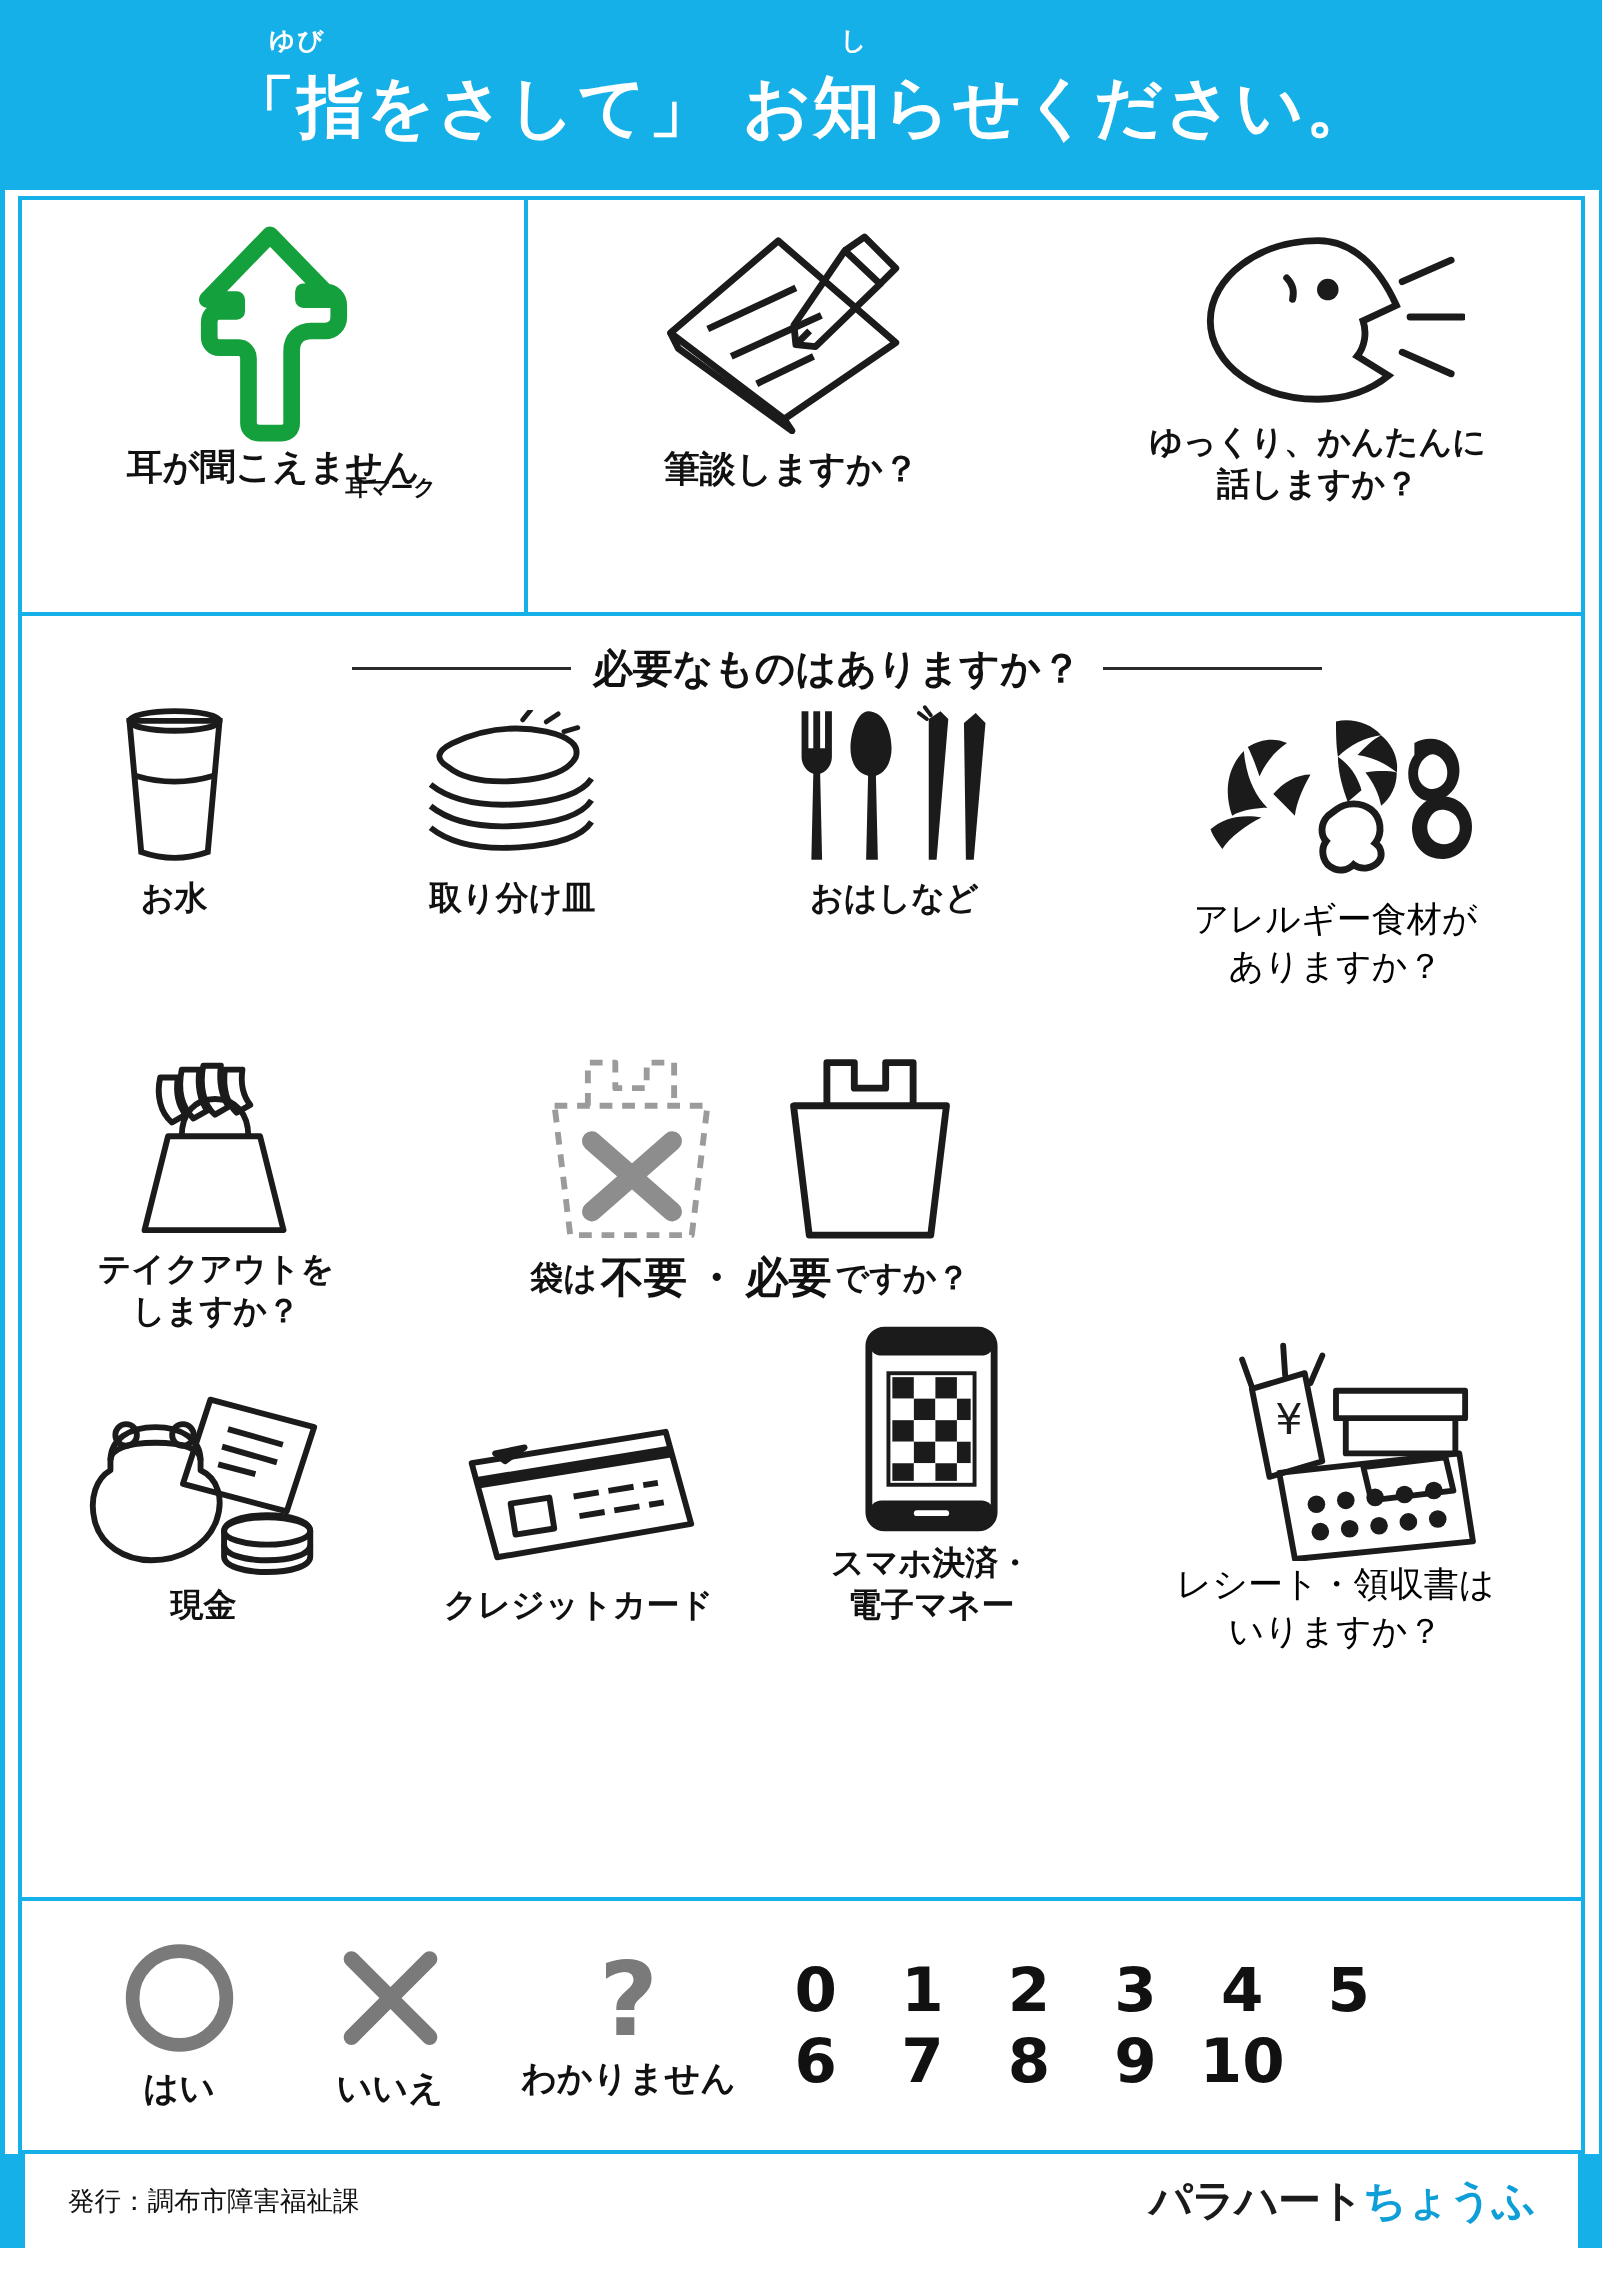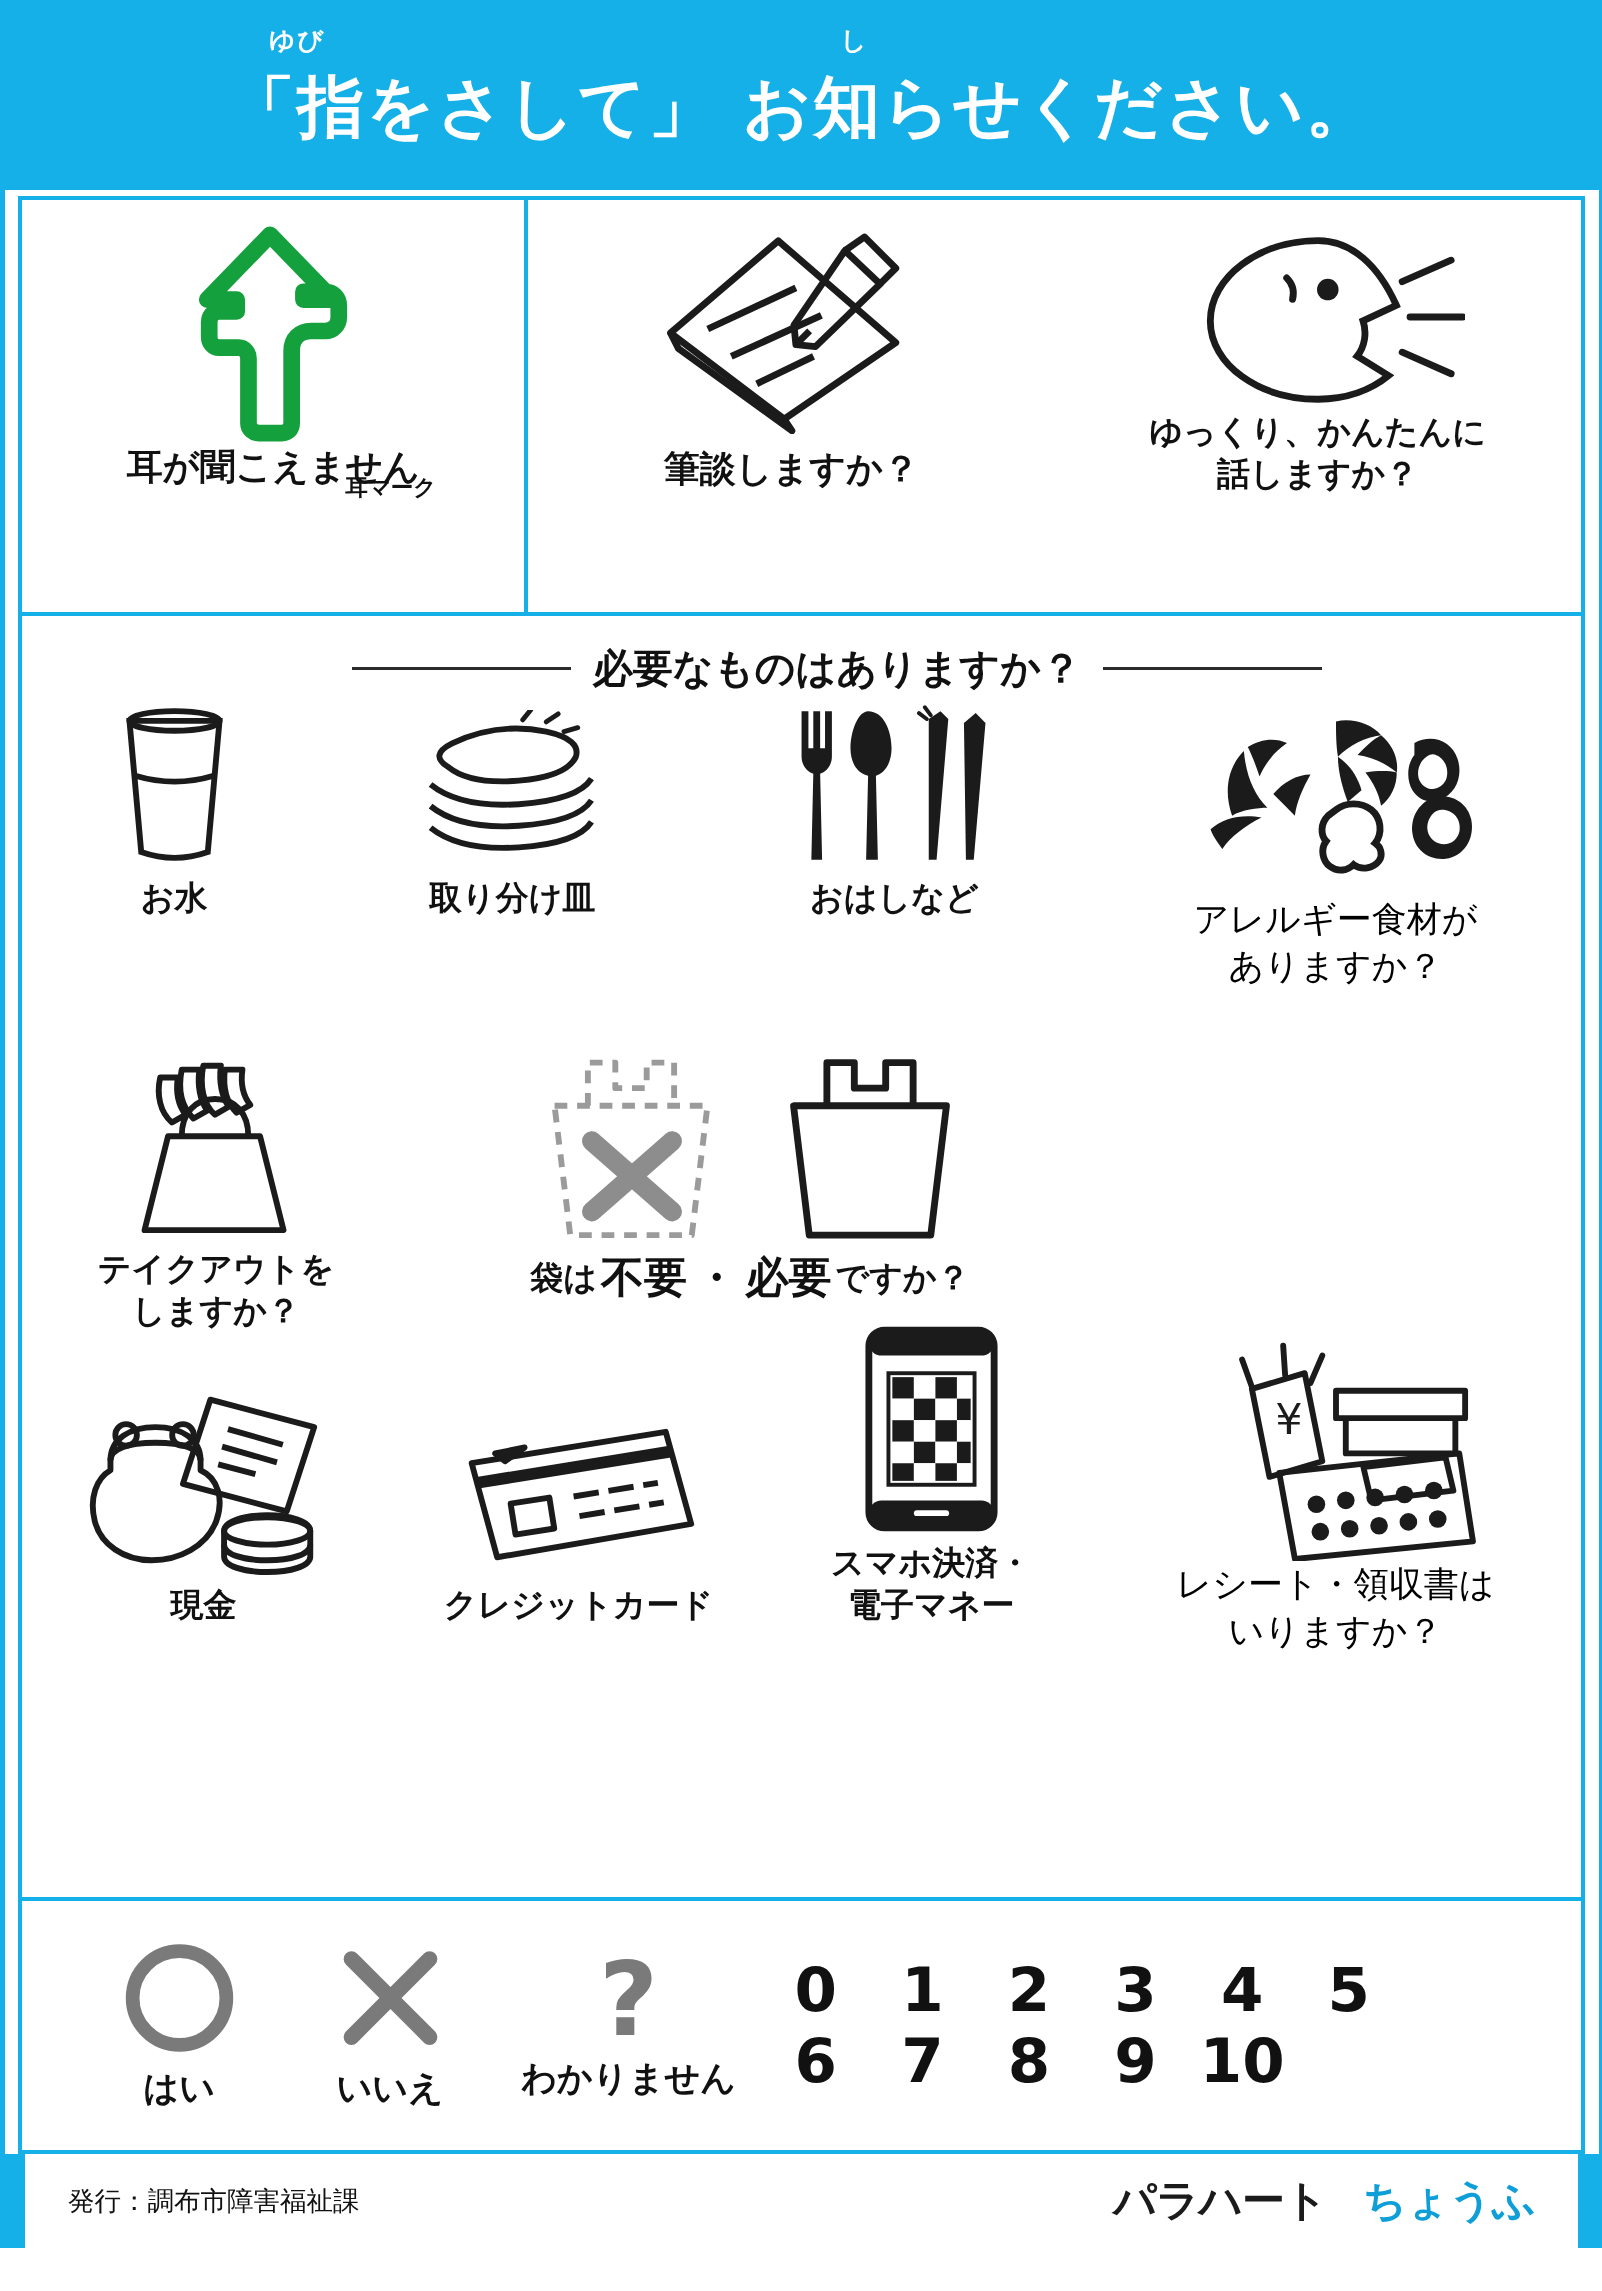--- a/index.html
+++ b/index.html
@@ -151,21 +151,21 @@
   
   .footer{
     height:94px;flex:none;
     background:#ffffff;
     display:flex;align-items:center;justify-content:space-between;
     padding:0 43px 0 43px;box-sizing:border-box;
   }
   .pub{font-size:26.5px;color:#111;}
   .logo{
     font-size:43px;font-weight:bold;color:#0f9fd8;letter-spacing:-1px;
-    display:flex;align-items:baseline;gap:36px;
+    display:flex;align-items:baseline;
   }
   .logo .dark{color:#1b1b1b;}
   svg{display:block;}
 </style>
 </head>
 <body>
 
 <div class="poster">
 
   <div class="header">
@@ -225,21 +225,21 @@
                 <path d="M150 18 C90 18 40 55 40 100 C40 145 90 180 150 180 C180 180 205 170 222 156 L190 136
                          C198 126 200 112 196 100 L230 84 C212 44 185 18 150 18 Z"></path>
                 <path d="M118 56 C124 62 126 70 124 78" stroke-linecap="round"></path>
                 <circle cx="160" cy="68" r="11" fill="#1b1b1b" stroke="none"></circle>
                 <path d="M236 60 L286 38" stroke-linecap="round"></path>
                 <path d="M244 96 L298 96" stroke-linecap="round"></path>
                 <path d="M236 132 L286 154" stroke-linecap="round"></path>
               </g>
             </svg>
           </div>
-          <div class="cap cap-small" style="margin-top:2px;">ゆっくり、かんたんに</div>
+          <div class="cap cap-small" style="margin-top:12px;">ゆっくり、かんたんに</div>
           <div class="cap cap-small">話しますか？</div>
         </div>
       </div>
 
       <div class="mid">
 
         <div style="display:flex;justify-content:center;padding-left:12px;">
           <div class="sec-head" style="margin-left:59px;width:970px;">
             <div class="line"></div>
             <div class="txt">必要なものはありますか？</div>

